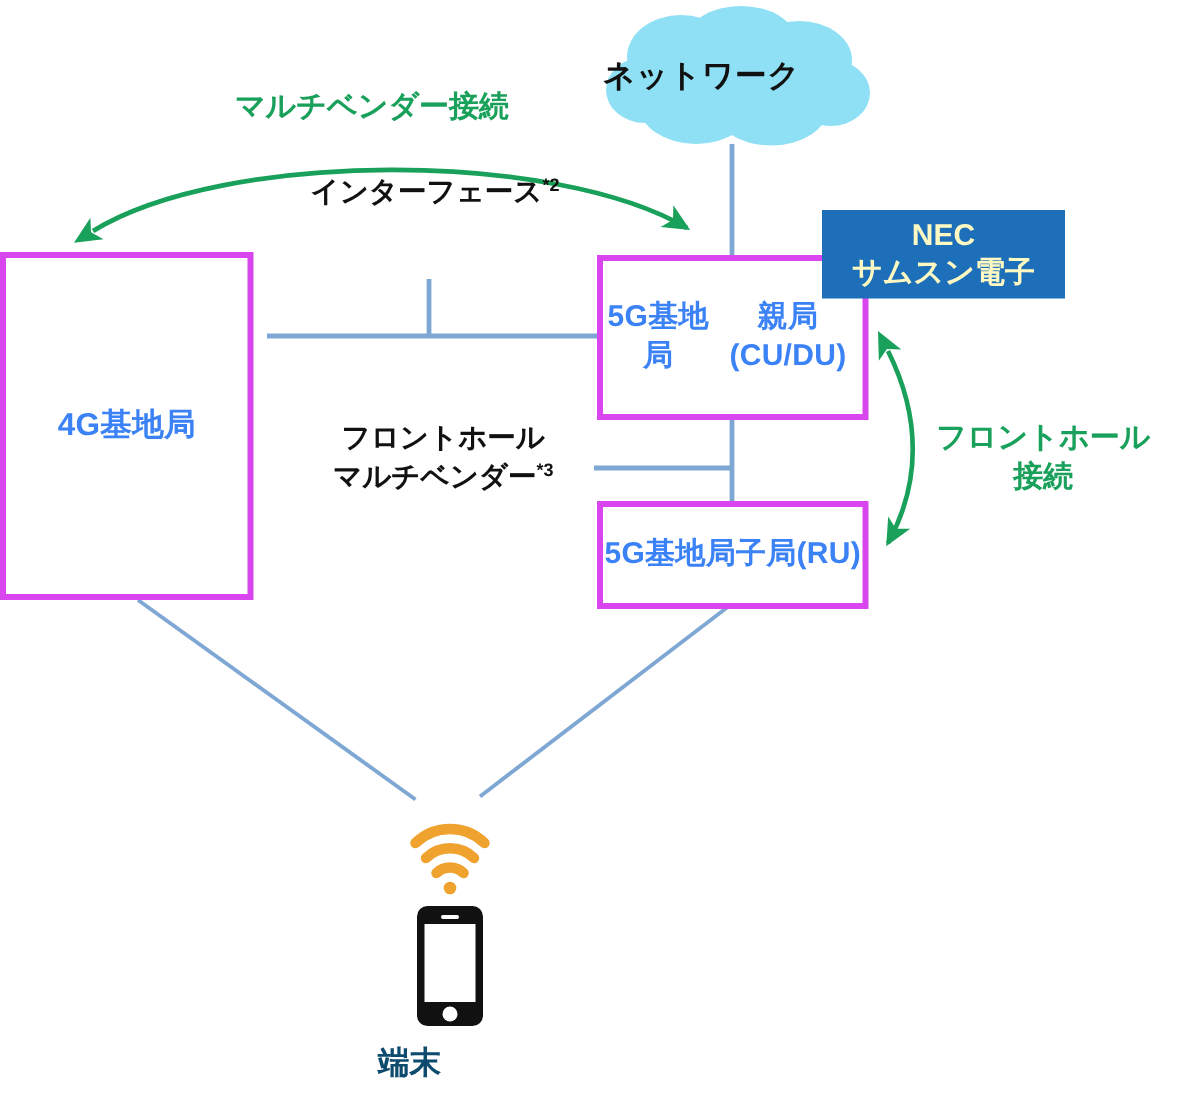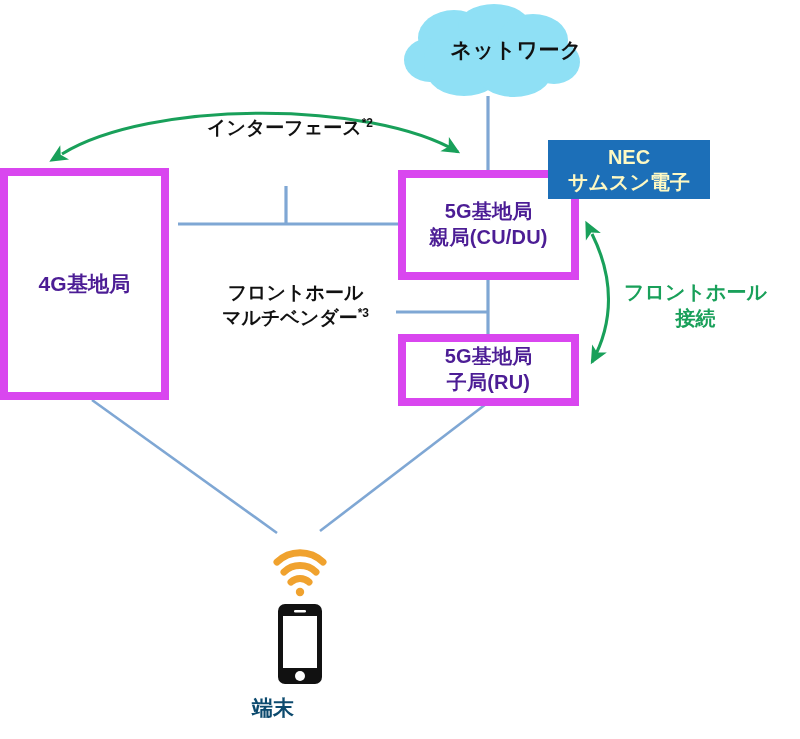--- a/index.html
+++ b/index.html
@@ -21,27 +21,27 @@
     position: absolute;
     left: 0;
     top: 0;
     width: 800px;
     height: 739px;
   }
 
   .node-box {
     position: absolute;
     box-sizing: border-box;
-    border: 8px solid #d946ef;
+    border: 4px solid #d946ef;
     background: #ffffff;
     display: flex;
-    flex-direction: column;
+    flex-direction: row;
     align-items: center;
     justify-content: center;
-    color: #4c1d95;
+    color: #3b82f6;
     font-weight: bold;
     line-height: 1.28;
     text-align: center;
     letter-spacing: 0.2px;
   }
 
   #node-4g {
     left: 0px;
     top: 168px;
     width: 169px;
@@ -86,21 +86,21 @@
     left: 402px;
     top: 2px;
     width: 180px;
     height: 98px;
   }
   #node-cloud .cloud-label {
     position: absolute;
     left: 0;
     top: 34px;
     width: 180px;
-    text-align: right;
+    text-align: left;
     font-size: 21px;
     font-weight: bold;
     color: #111111;
     letter-spacing: 0.5px;
   }
 
   .edge-label {
     position: absolute;
     color: #111111;
     font-weight: bold;
@@ -218,20 +218,21 @@
   <div class="node-box" id="node-5g-child">
     <span>5G基地局</span>
     <span>子局(RU)</span>
   </div>
 
   <div id="node-vendor">
     <span>NEC</span>
     <span>サムスン電子</span>
   </div>
 
+  <div class="edge-label green" id="label-multivendor-top">マルチベンダー接続</div>
 
   <div class="edge-label" id="label-x2">
     <div>
       <span>インターフェース</span><span class="sup-note">*2</span>
     </div>
   </div>
 
   <div class="edge-label" id="label-fronthaul">
     <div>フロントホール</div>
     <div>

